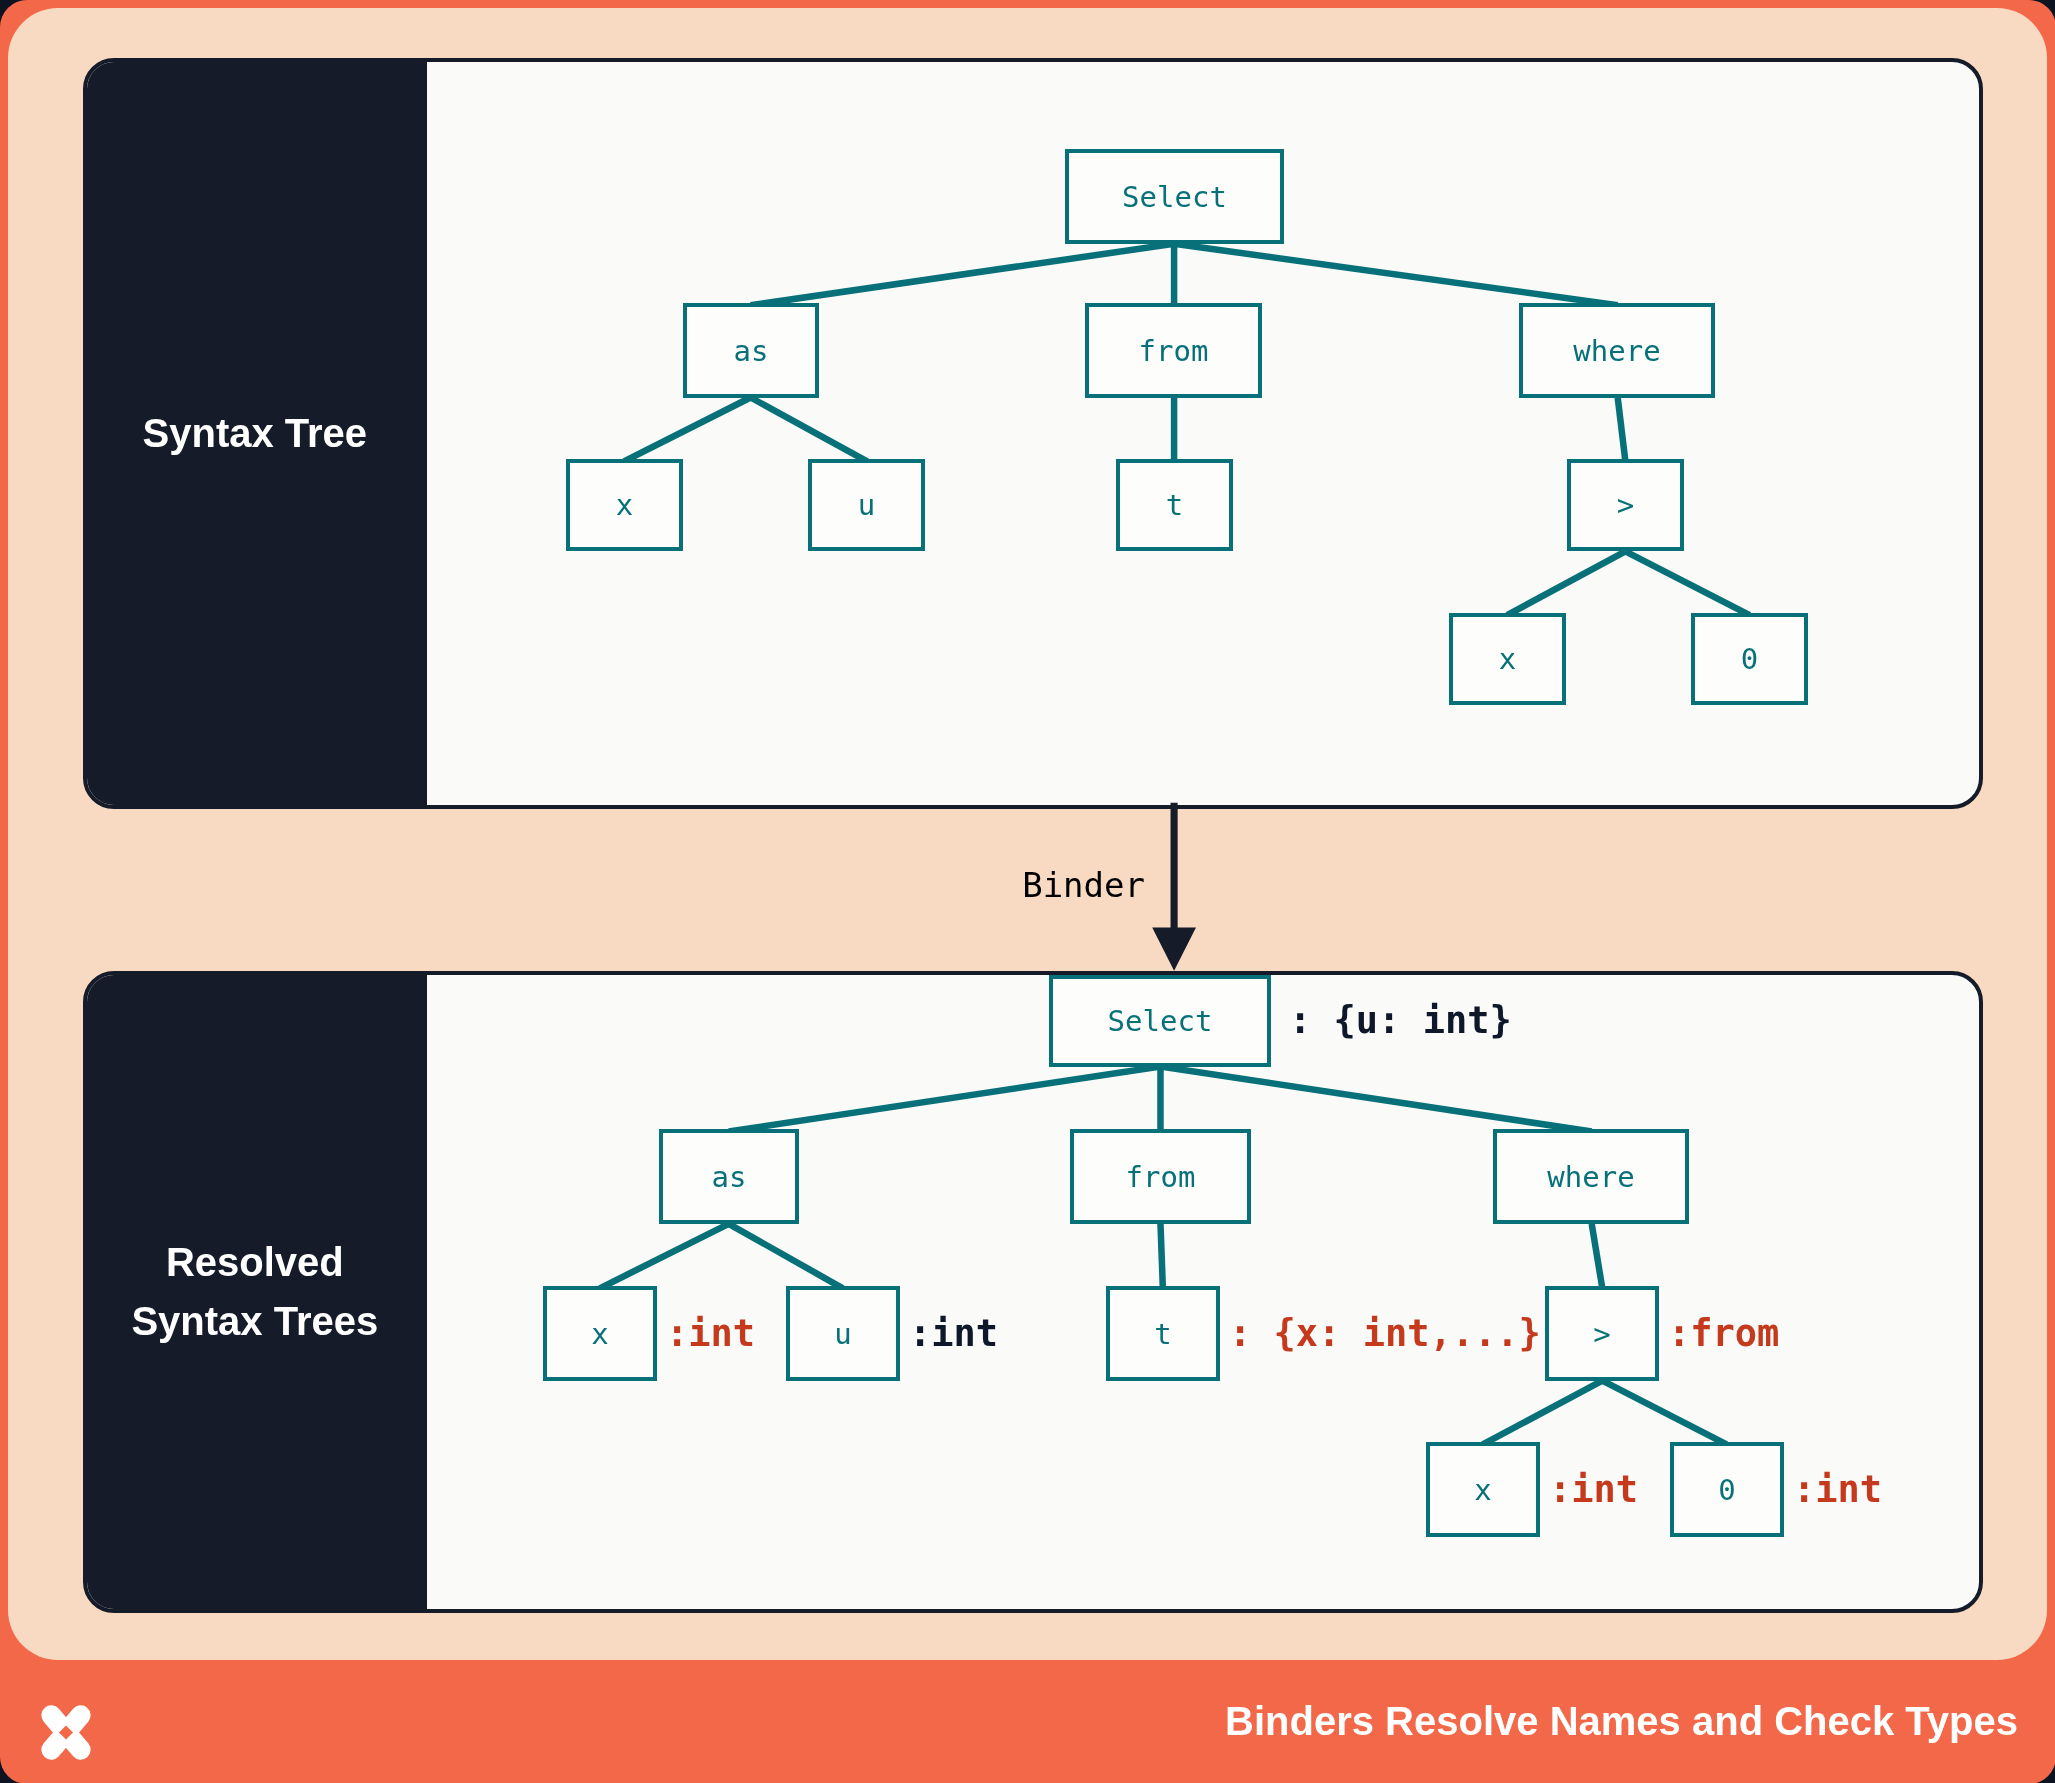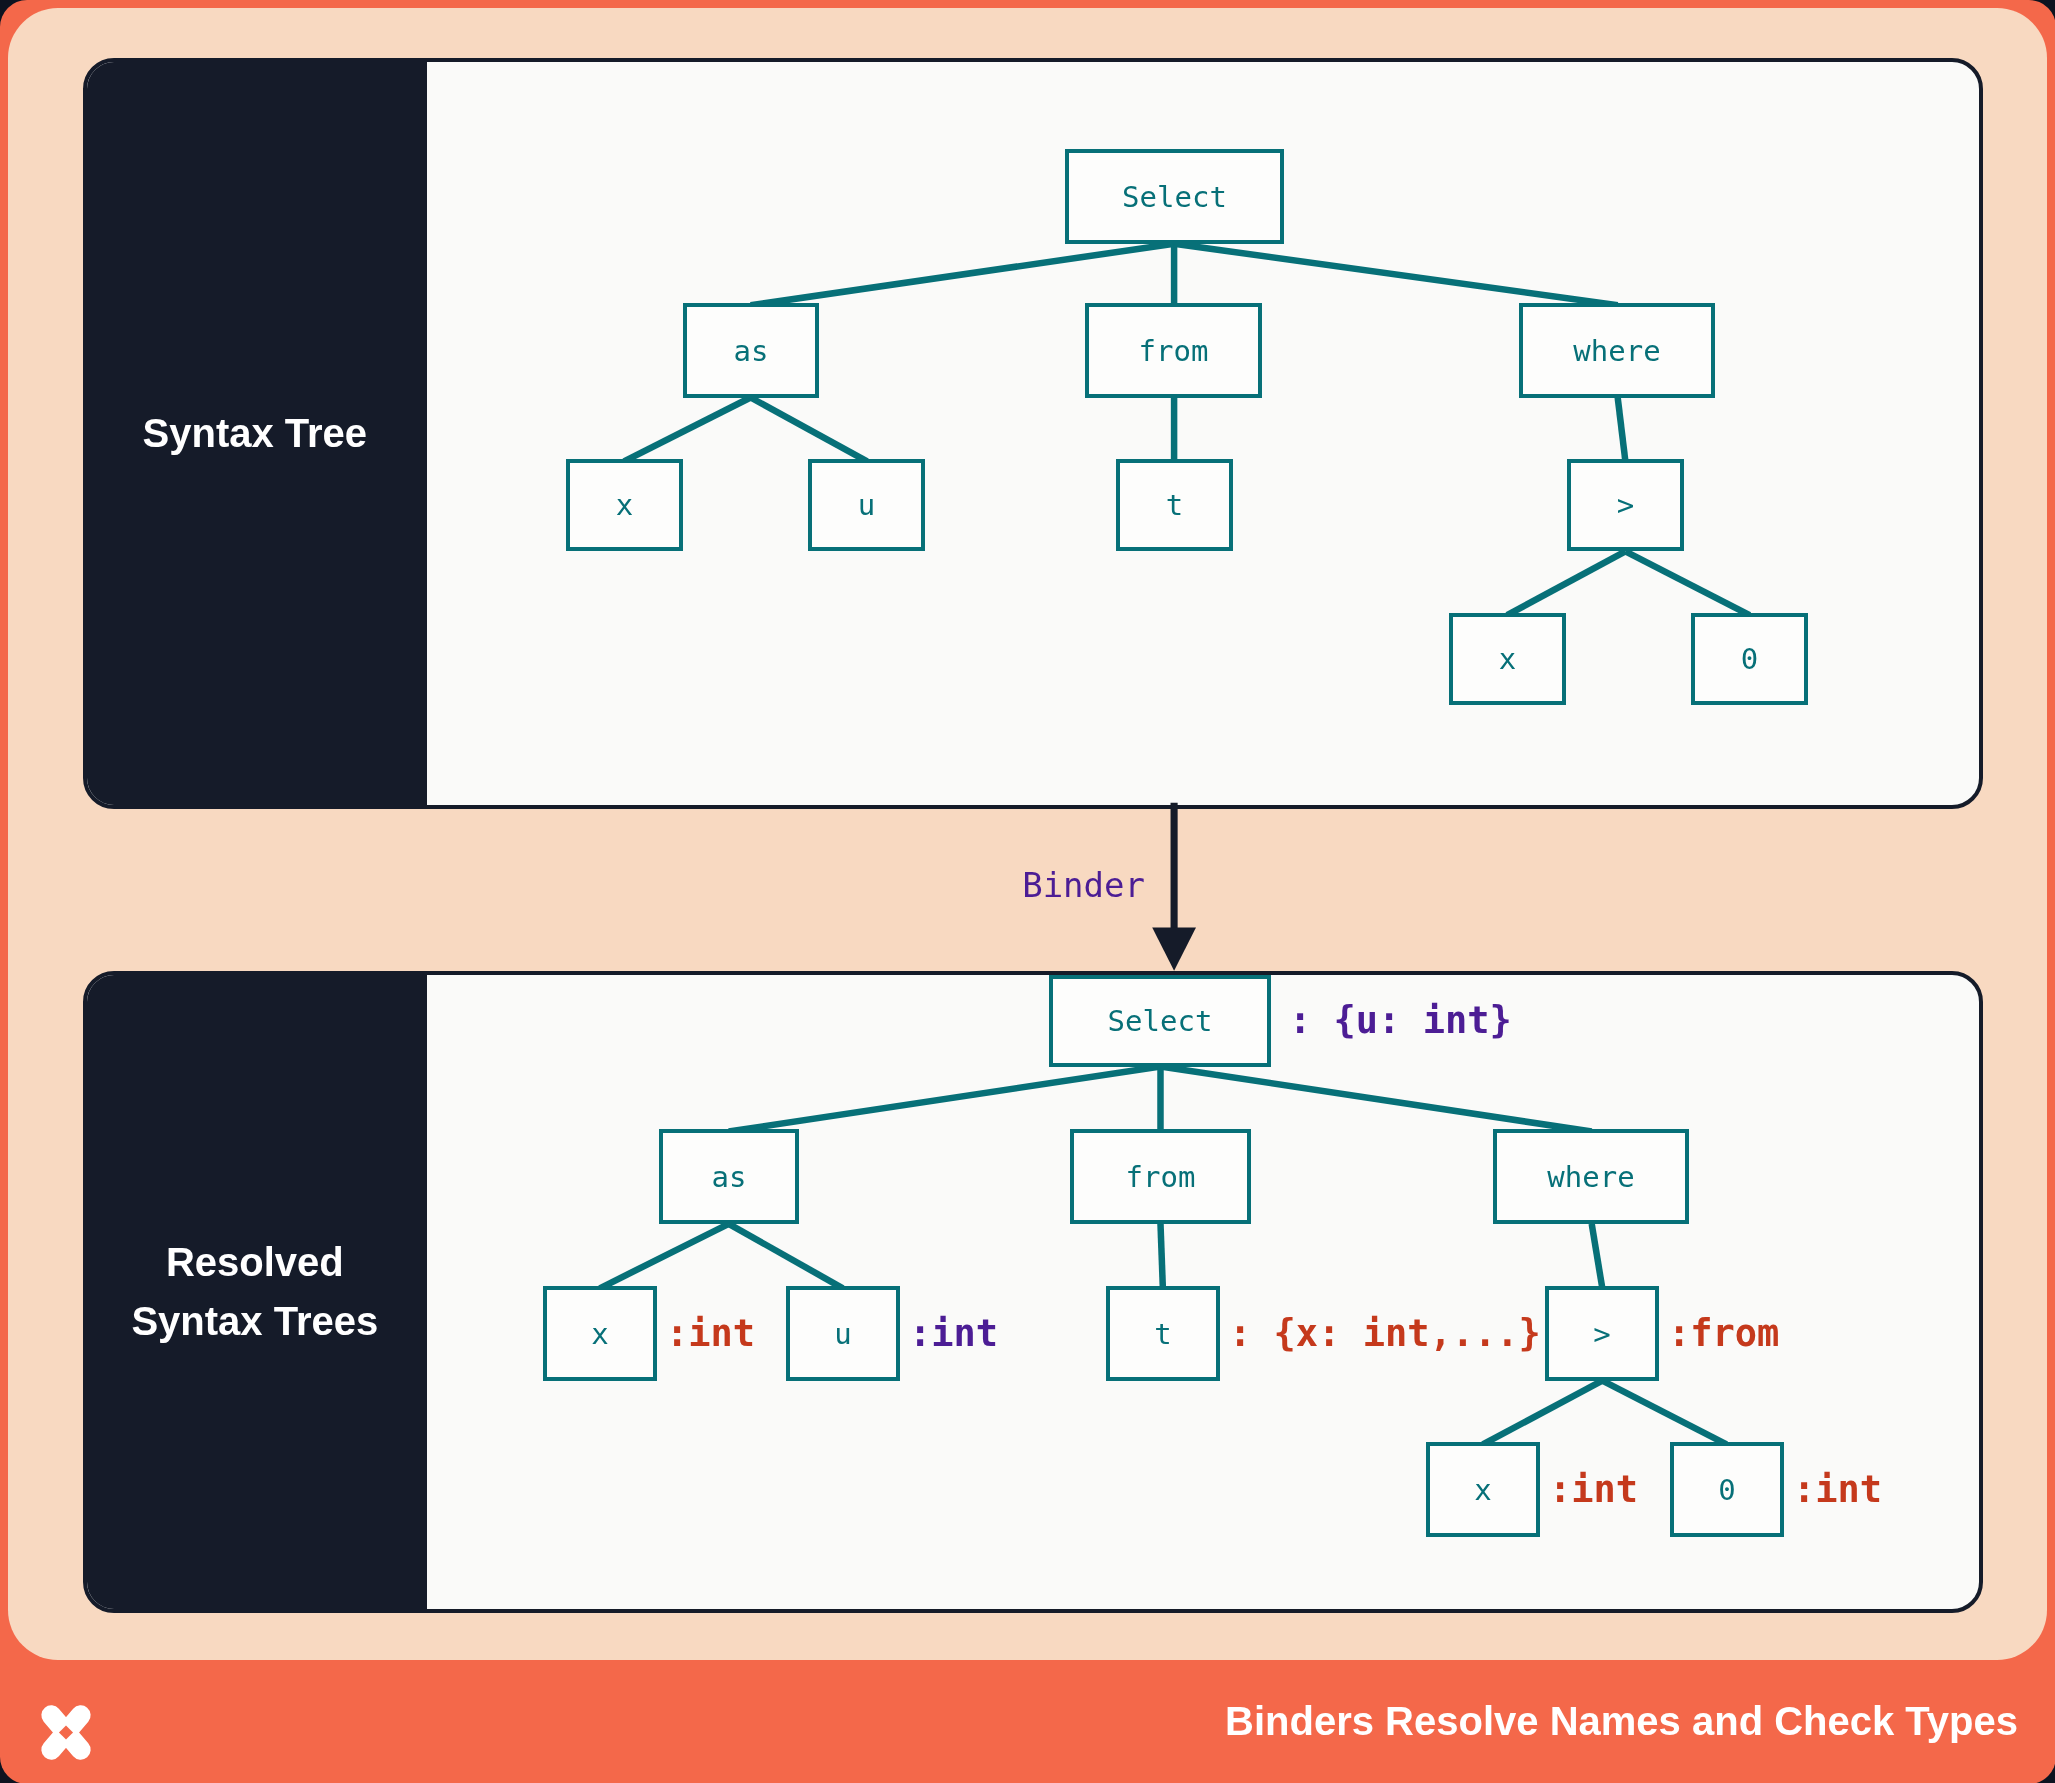--- a/index.html
+++ b/index.html
@@ -9,23 +9,23 @@
   .panel{position:absolute;left:83px;width:1892px;background:#FAFAF9;border:4.7px solid #151B29;border-radius:31px;overflow:hidden;}
   .panel-top{top:58px;height:743px;}
   .panel-bottom{top:971px;height:634px;}
   .sidebar{position:absolute;left:-4.7px;top:-4.7px;bottom:-4.7px;width:345px;background:#151B29;display:flex;align-items:center;justify-content:center;text-align:center;}
   .sidebar-label{color:#FFFFFF;font-weight:bold;font-size:40px;line-height:59px;}
   .edges{position:absolute;left:0;top:0;width:2056px;height:1784px;pointer-events:none;}
   .node{position:absolute;background:#FDFDFC;border:4.7px solid #077078;display:flex;align-items:center;justify-content:center;
         font-family:"DejaVu Sans Mono","Liberation Mono",monospace;font-size:29px;color:#077078;box-sizing:border-box;}
   .anno{position:absolute;font-family:"DejaVu Sans Mono","Liberation Mono",monospace;font-weight:bold;font-size:37px;white-space:nowrap;}
   .anno.red{color:#C5391C;}
-  .anno.navy{color:#4c1d95;}
+  .anno.navy{color:#0f172a;}
   .binder-label{position:absolute;right:911px;top:862px;height:47px;line-height:47px;
-        font-family:"DejaVu Sans Mono","Liberation Mono",monospace;font-size:34px;color:#4c1d95;text-align:right;}
+        font-family:"DejaVu Sans Mono","Liberation Mono",monospace;font-size:34px;color:#000000;text-align:right;}
   .footer-title{position:absolute;right:38px;top:1698px;height:47px;line-height:47px;color:#FFFFFF;
         font-weight:bold;font-size:40px;text-align:right;margin-left:32px;}
   .logo{position:absolute;left:34px;top:1699px;width:64px;height:67px;}
 </style>
 </head>
 <body>
 
 <div class="canvas">
   <div class="inner"></div>
 

